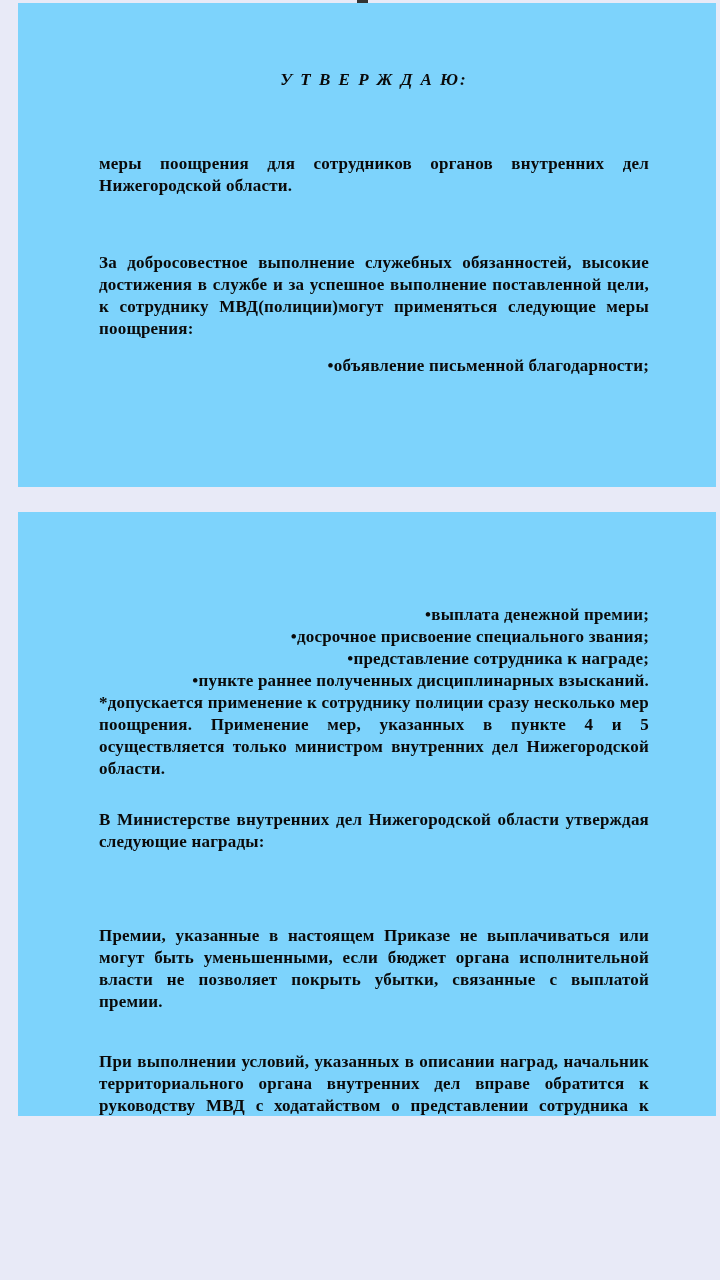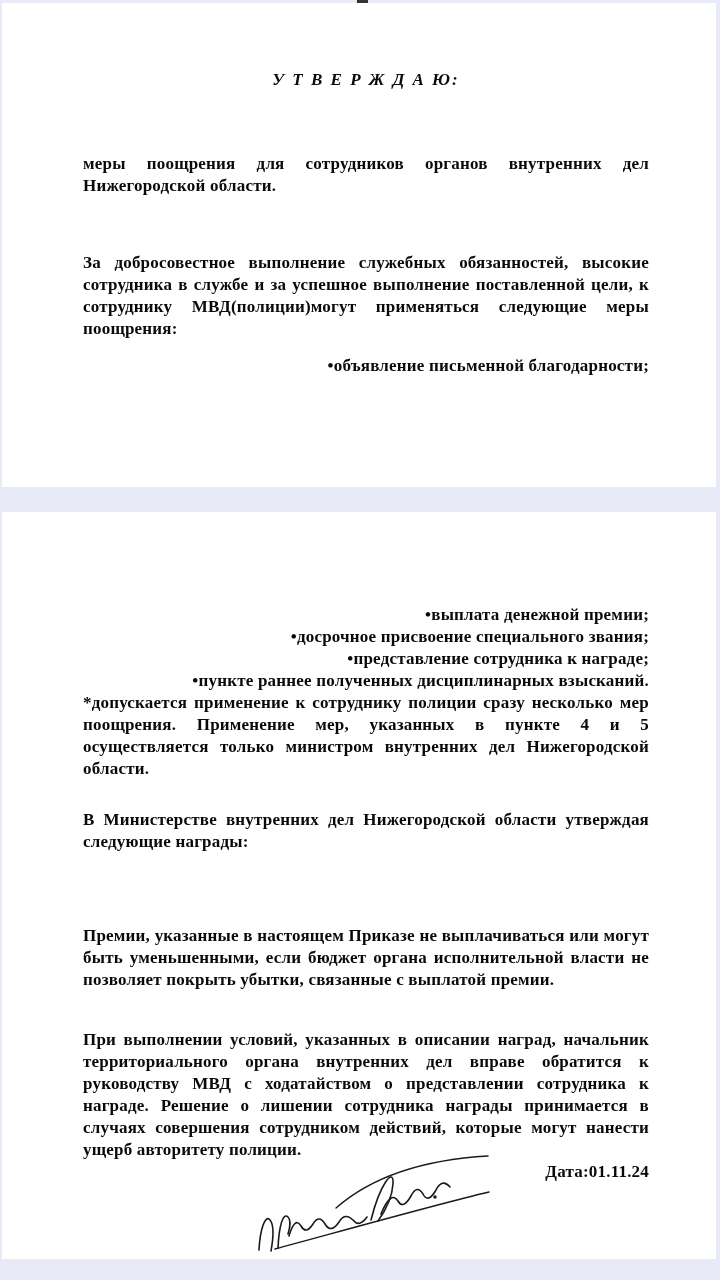--- a/index.html
+++ b/index.html
@@ -8,29 +8,29 @@
     position: relative;
     width: 720px;
     height: 1280px;
     background: #E8EAF7;
     overflow: hidden;
     font-family: "Liberation Serif", "DejaVu Serif", serif;
     color: #0A0A0A;
   }
   .page {
     position: absolute;
-    left: 2px;
+    left: 18px;
     right: 4px;
-    background: #ffffff;
+    background: #7dd3fc;
     padding-left: 81px;
     padding-right: 67px;
     overflow: hidden;
   }
   #page-1 { top: 3px; height: 484px; }
-  #page-2 { top: 512px; height: 747px; }
+  #page-2 { top: 512px; height: 604px; }
   .doc-text {
     font-weight: bold;
     font-size: 17px;
     line-height: 22px;
     text-align: justify;
     letter-spacing: 0.2px;
   }
   .doc-line { text-align: right; }
   .title {
     font-weight: bold;
@@ -70,21 +70,21 @@
   #signature svg { width: 100%; height: 100%; }
 </style>
 </head>
 <body>
 
 <div id="top-fragment"></div>
 
 <div class="page" id="page-1">
   <div class="title">У Т В Е Р Ж Д А Ю:</div>
   <div class="doc-text" id="para-intro">меры поощрения для сотрудников органов внутренних дел Нижегородской области.</div>
-  <div class="doc-text" id="para-main">За добросовестное выполнение служебных обязанностей, высокие сотрудника в службе и за успешное выполнение поставленной цели, к сотруднику МВД(полиции)могут применяться следующие меры поощрения:</div>
+  <div class="doc-text" id="para-main">За добросовестное выполнение служебных обязанностей, высокие достижения в службе и за успешное выполнение поставленной цели, к сотруднику МВД(полиции)могут применяться следующие меры поощрения:</div>
   <div class="doc-text doc-line" id="bullet-1">•объявление письменной благодарности;</div>
 </div>
 
 <div class="page" id="page-2">
   <div id="bullet-list">
     <div class="doc-text doc-line">•выплата денежной премии;</div>
     <div class="doc-text doc-line">•досрочное присвоение специального звания;</div>
     <div class="doc-text doc-line">•представление сотрудника к награде;</div>
     <div class="doc-text doc-line">•пункте раннее полученных дисциплинарных взысканий.</div>
   </div>

